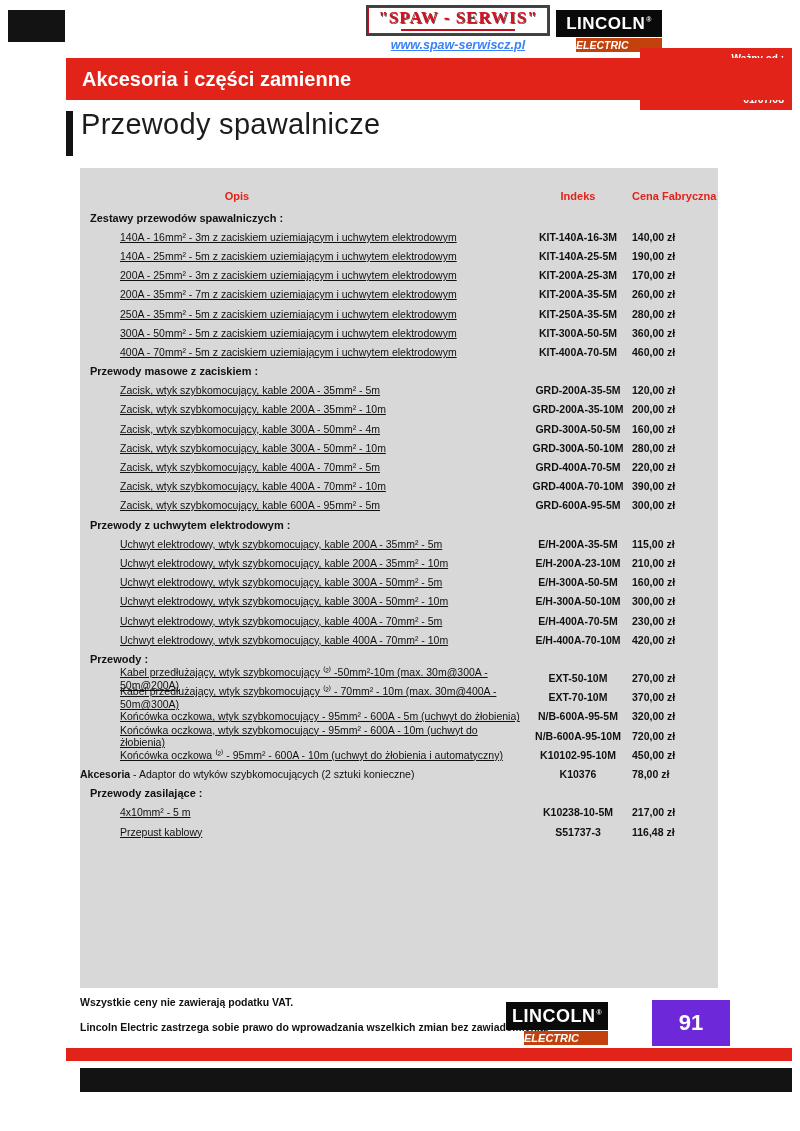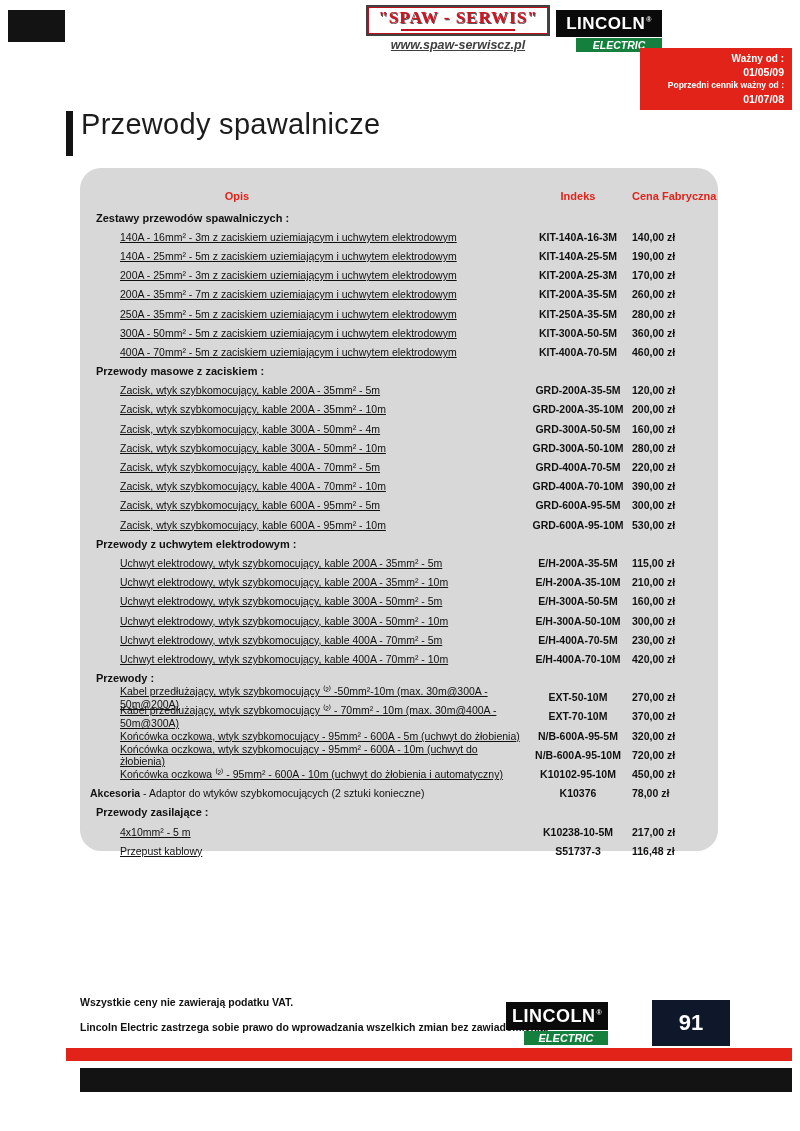--- a/index.html
+++ b/index.html
@@ -9,29 +9,29 @@
   
   .black-corner{position:absolute;left:8px;top:10px;width:57px;height:32px;background:#131313;}
 
   
   .spaw-logo{position:absolute;left:358px;top:5px;width:200px;text-align:center;}
   .spaw-box{display:inline-block;padding:1px 10px 3px;border:2px solid #40403f;
             box-shadow:inset 0 0 0 1px #c01020;
             font-family:"Liberation Serif",serif;font-weight:bold;font-size:17px;
             color:#d31222;text-shadow:1px 1px 0 #5a5a5a;letter-spacing:1px;background:#fff;}
   .spaw-rule{width:72%;height:2px;background:#c01020;margin:1px auto 0;}
-  .spaw-url{margin-top:2px;color:#404040;font-size:12.5px;font-weight:bold;
+  .spaw-url{margin-top:2px;color:#3b82f6;font-size:12.5px;font-weight:bold;
             font-style:italic;text-decoration:underline;cursor:pointer;}
 
   
   .lincoln{position:absolute;}
   .lincoln-black{background:#0a0a0a;color:#fff;text-align:center;font-weight:bold;
                  letter-spacing:.5px;position:relative;}
-  .lincoln-red{background:#15803d;color:#fff;font-weight:bold;font-style:italic;
-               text-align:center;margin-left:auto;}
+  .lincoln-red{background:#c2410c;color:#fff;font-weight:bold;font-style:italic;
+               text-align:left;margin-left:auto;}
   .reg{font-size:7px;vertical-align:super;margin-left:1px;}
   .lincoln.top{left:556px;top:10px;width:106px;}
   .lincoln.top .lincoln-black{font-size:17px;padding:4px 0 3px;}
   .lincoln.top .lincoln-red{width:86px;font-size:10.5px;padding:1px 0;margin-top:1px;}
   .lincoln.bottom{left:506px;top:1002px;width:102px;}
   .lincoln.bottom .lincoln-black{font-size:18px;padding:4px 0 3px;}
   .lincoln.bottom .lincoln-red{width:84px;font-size:11px;padding:1px 0;margin-top:1px;}
 
   
   .red-band{position:absolute;left:66px;top:58px;width:726px;height:42px;background:#e2231a;}
@@ -43,39 +43,39 @@
   .rd2{font-size:10.5px;line-height:14px;}
   .rd3{font-size:8.5px;line-height:13px;}
   .rd4{font-size:10.5px;line-height:14px;}
 
   
   .title-bar{position:absolute;left:66px;top:111px;width:7px;height:45px;background:#131313;}
   .page-title{position:absolute;left:81px;top:108px;margin:0;font-size:29px;
               font-weight:normal;color:#1c1c1c;letter-spacing:.3px;}
 
   
-  .price-table{position:absolute;left:80px;top:168px;width:638px;height:683px;background:#d8d8d8;border-radius:21px;}
+  .price-table{position:absolute;left:80px;top:168px;width:638px;height:820px;background:#d8d8d8;}
   .t-head{display:flex;padding-top:16px;color:#e2231a;font-weight:bold;font-size:11px;
           height:24px;align-items:center;}
   .c-desc{flex:1;}
   .c-idx{width:108px;text-align:center;}
   .c-price{width:86px;padding-right:20px;box-sizing:border-box;}
   .t-head .c-desc{text-align:center;padding-right:130px;}
   .t-head .c-price{text-align:center;white-space:nowrap;}
   .trow{display:flex;height:19.2px;align-items:center;font-size:10.5px;color:#111;}
   .trow.header{font-weight:bold;font-size:11px;}
-  .trow.header .c-desc{padding-left:16px;}
+  .trow.header .c-desc{padding-left:10px;}
   .trow.item .c-desc{padding-left:40px;text-decoration:underline;}
-  .trow.mixed .c-desc{padding-left:10px;}
+  .trow.mixed .c-desc{}
   .trow .c-idx,.trow .c-price{font-weight:bold;}
 
   
   .foot-note1{position:absolute;left:80px;top:996px;font-size:10.5px;font-weight:bold;}
   .foot-note2{position:absolute;left:80px;top:1021px;font-size:10.5px;font-weight:bold;}
-  .page-num-box{position:absolute;left:652px;top:1000px;width:78px;height:46px;background:#0f172a;
+  .page-num-box{position:absolute;left:652px;top:1000px;width:78px;height:46px;background:#6d28d9;
                 color:#fff;display:flex;align-items:center;justify-content:center;
                 font-size:22px;font-weight:bold;}
   .foot-red-bar{position:absolute;left:66px;top:1048px;width:726px;height:13px;background:#e2231a;}
   .foot-black-bar{position:absolute;left:80px;top:1068px;width:712px;height:24px;background:#131313;}
 </style>
 </head>
 <body>
 
 <div class="page">
 
@@ -96,20 +96,23 @@
     <div class="lincoln-red">ELECTRIC</div>
   </div>
 
   <div class="red-dates">
     <div class="rd1">Ważny od :</div>
     <div class="rd2">01/05/09</div>
     <div class="rd3">Poprzedni cennik ważny od :</div>
     <div class="rd4">01/07/08</div>
   </div>
 
+  <div class="red-band">
+    <span class="band-title">Akcesoria i części zamienne</span>
+  </div>
 
   <div class="title-bar"></div>
   <h1 class="page-title">Przewody spawalnicze</h1>
 
   <div class="price-table">
     <div class="t-head">
       <div class="c-desc">Opis</div>
       <div class="c-idx">Indeks</div>
       <div class="c-price">Cena Fabryczna</div>
     </div>
@@ -187,38 +190,33 @@
         <div class="trow item">
           <div class="c-desc">Zacisk, wtyk szybkomocujący, kable 400A - 70mm² - 10m</div>
           <div class="c-idx">GRD-400A-70-10M</div>
           <div class="c-price">390,00 zł</div>
         </div>
         <div class="trow item">
           <div class="c-desc">Zacisk, wtyk szybkomocujący, kable 600A - 95mm² - 5m</div>
           <div class="c-idx">GRD-600A-95-5M</div>
           <div class="c-price">300,00 zł</div>
         </div>
-        <div class="trow item">
-          <div class="c-desc">Zacisk, wtyk szybkomocujący, kable 600A - 95mm² - 10m</div>
-          <div class="c-idx">GRD-600A-95-10M</div>
-          <div class="c-price">530,00 zł</div>
-        </div>
         <div class="trow header">
           <div class="c-desc">Przewody z uchwytem elektrodowym :</div>
           <div class="c-idx"></div>
           <div class="c-price"></div>
         </div>
         <div class="trow item">
           <div class="c-desc">Uchwyt elektrodowy, wtyk szybkomocujący, kable 200A - 35mm² - 5m</div>
           <div class="c-idx">E/H-200A-35-5M</div>
           <div class="c-price">115,00 zł</div>
         </div>
         <div class="trow item">
           <div class="c-desc">Uchwyt elektrodowy, wtyk szybkomocujący, kable 200A - 35mm² - 10m</div>
-          <div class="c-idx">E/H-200A-35-10M</div>
+          <div class="c-idx">E/H-200A-23-10M</div>
           <div class="c-price">210,00 zł</div>
         </div>
         <div class="trow item">
           <div class="c-desc">Uchwyt elektrodowy, wtyk szybkomocujący, kable 300A - 50mm² - 5m</div>
           <div class="c-idx">E/H-300A-50-5M</div>
           <div class="c-price">160,00 zł</div>
         </div>
         <div class="trow item">
           <div class="c-desc">Uchwyt elektrodowy, wtyk szybkomocujący, kable 300A - 50mm² - 10m</div>
           <div class="c-idx">E/H-300A-50-10M</div>

